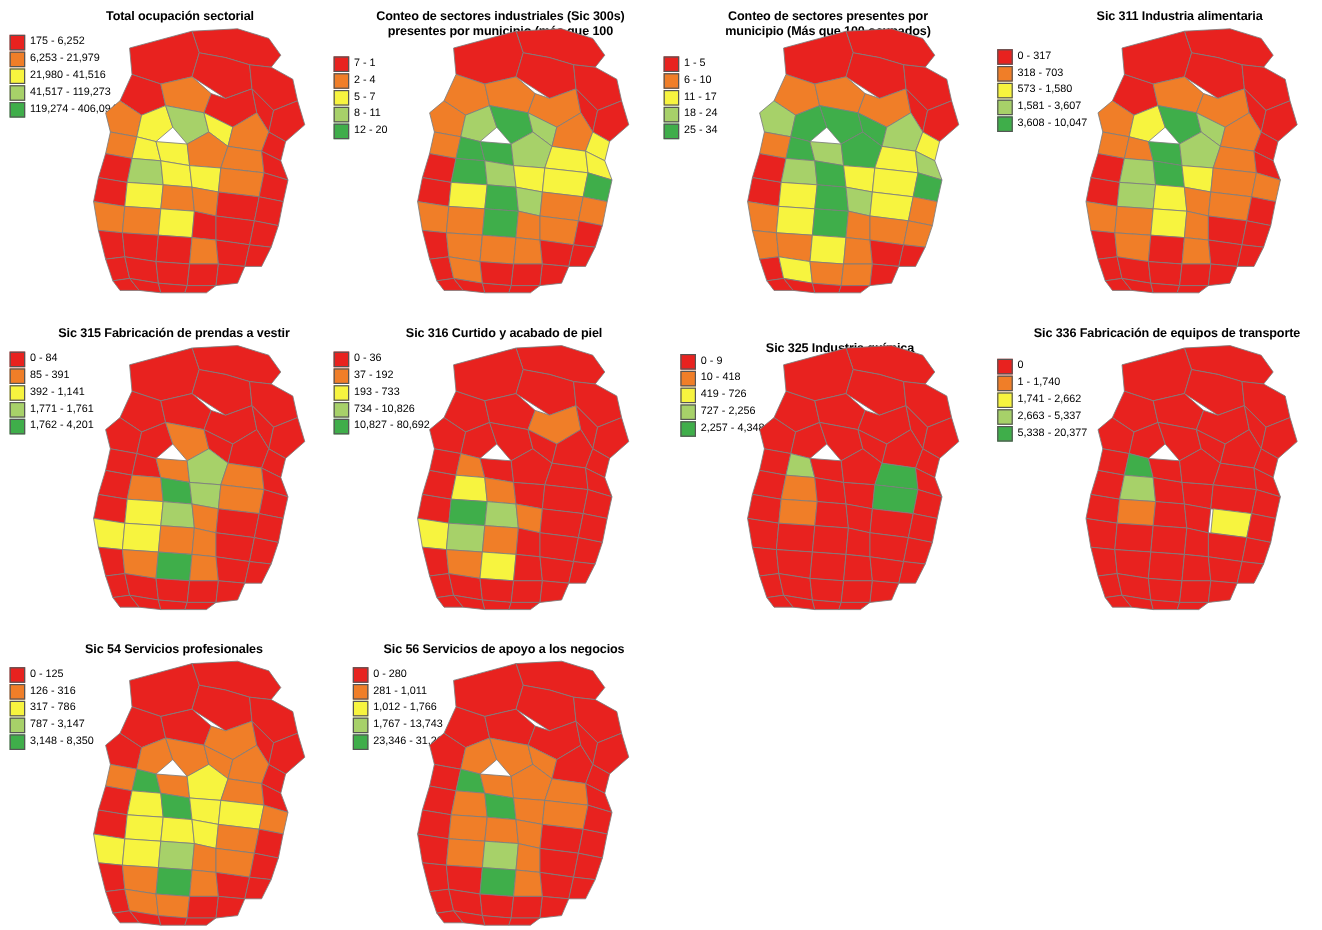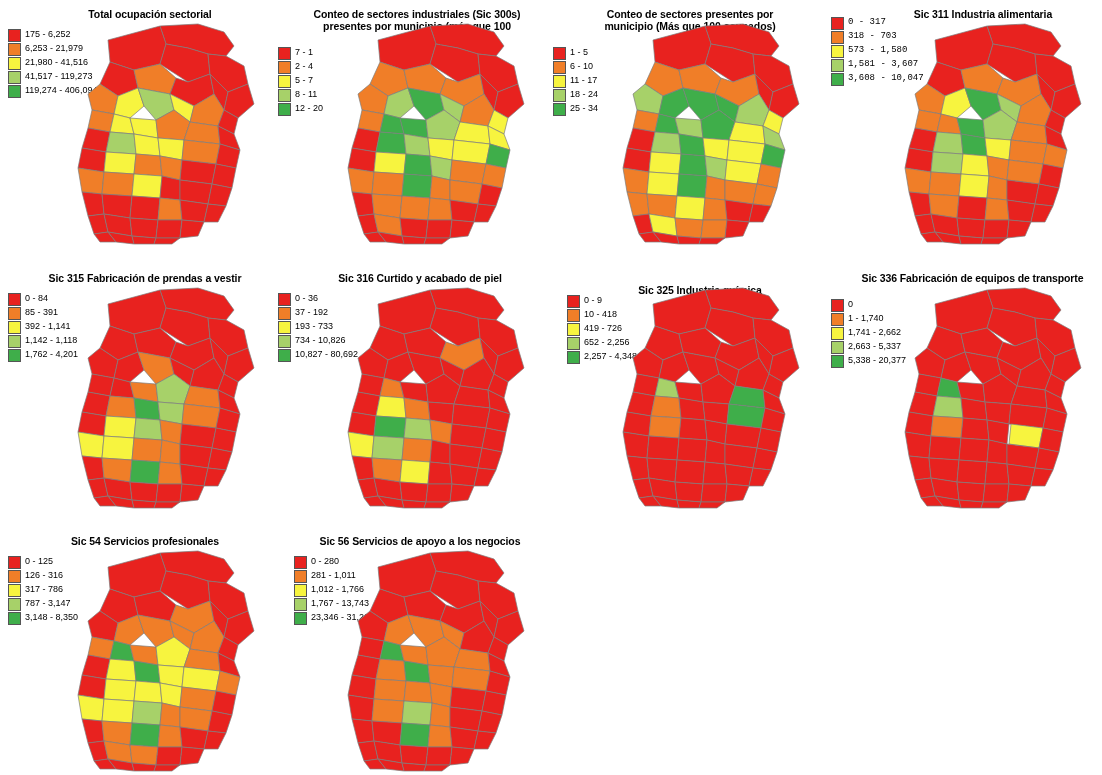--- a/index.html
+++ b/index.html
@@ -319,21 +319,21 @@
           <path d="M60 210 L84 214 L86 222 L68 220 Z" fill="#e8221f"></path>
           <path d="M84 214 L108 216 L106 222 L86 222 Z" fill="#e8221f"></path>
           <path d="M108 216 L132 216 L124 222 L106 222 Z" fill="#e8221f"></path>
         </g>
       </svg>
     </div>
   </div>
 
   <div class="panel" style="left:823px; top:8px; width:279px; height:250px;">
     <div class="panel-title" style="width:230px; margin-left:45px;">Sic 311 Industria alimentaria</div>
-    <div class="legend" style="left:8px; top:8px;font-family:Liberation Mono, monospace;">
+    <div class="legend" style="left:8px; top:32px;">
       <div class="legend-row">
           <span class="swatch" style="background:#e8221f"></span>
           <span class="legend-label">0 - 317</span>
         </div>
       <div class="legend-row">
           <span class="swatch" style="background:#f07e28"></span>
           <span class="legend-label">318 - 703</span>
         </div>
       <div class="legend-row">
           <span class="swatch" style="background:#f7f43f"></span>
@@ -420,21 +420,21 @@
       <div class="legend-row">
           <span class="swatch" style="background:#f07e28"></span>
           <span class="legend-label">85 - 391</span>
         </div>
       <div class="legend-row">
           <span class="swatch" style="background:#f7f43f"></span>
           <span class="legend-label">392 - 1,141</span>
         </div>
       <div class="legend-row">
           <span class="swatch" style="background:#a7d169"></span>
-          <span class="legend-label">1,142 - 1,118</span>
+          <span class="legend-label">1,771 - 1,761</span>
         </div>
       <div class="legend-row">
           <span class="swatch" style="background:#3fae4a"></span>
           <span class="legend-label">1,762 - 4,201</span>
         </div>
     </div>
     <div class="map-wrap" style="left:48px; top:14px;">
       <svg width="215" height="225" viewBox="0 0 215 225">
         <g stroke="#7d7d7d" stroke-width="0.7">
           <path d="M112 4 L150 2 L176 10 L186 24 L178 34 L160 32 L140 26 L118 22 Z" fill="#e8221f"></path>
@@ -592,21 +592,21 @@
       <div class="legend-row">
           <span class="swatch" style="background:#f07e28"></span>
           <span class="legend-label">10 - 418</span>
         </div>
       <div class="legend-row">
           <span class="swatch" style="background:#f7f43f"></span>
           <span class="legend-label">419 - 726</span>
         </div>
       <div class="legend-row">
           <span class="swatch" style="background:#a7d169"></span>
-          <span class="legend-label">652 - 2,256</span>
+          <span class="legend-label">727 - 2,256</span>
         </div>
       <div class="legend-row">
           <span class="swatch" style="background:#3fae4a"></span>
           <span class="legend-label">2,257 - 4,348</span>
         </div>
     </div>
     <div class="map-wrap" style="left:48px; top:14px;">
       <svg width="215" height="225" viewBox="0 0 215 225">
         <g stroke="#7d7d7d" stroke-width="0.7">
           <path d="M112 4 L150 2 L176 10 L186 24 L178 34 L160 32 L140 26 L118 22 Z" fill="#e8221f"></path>

